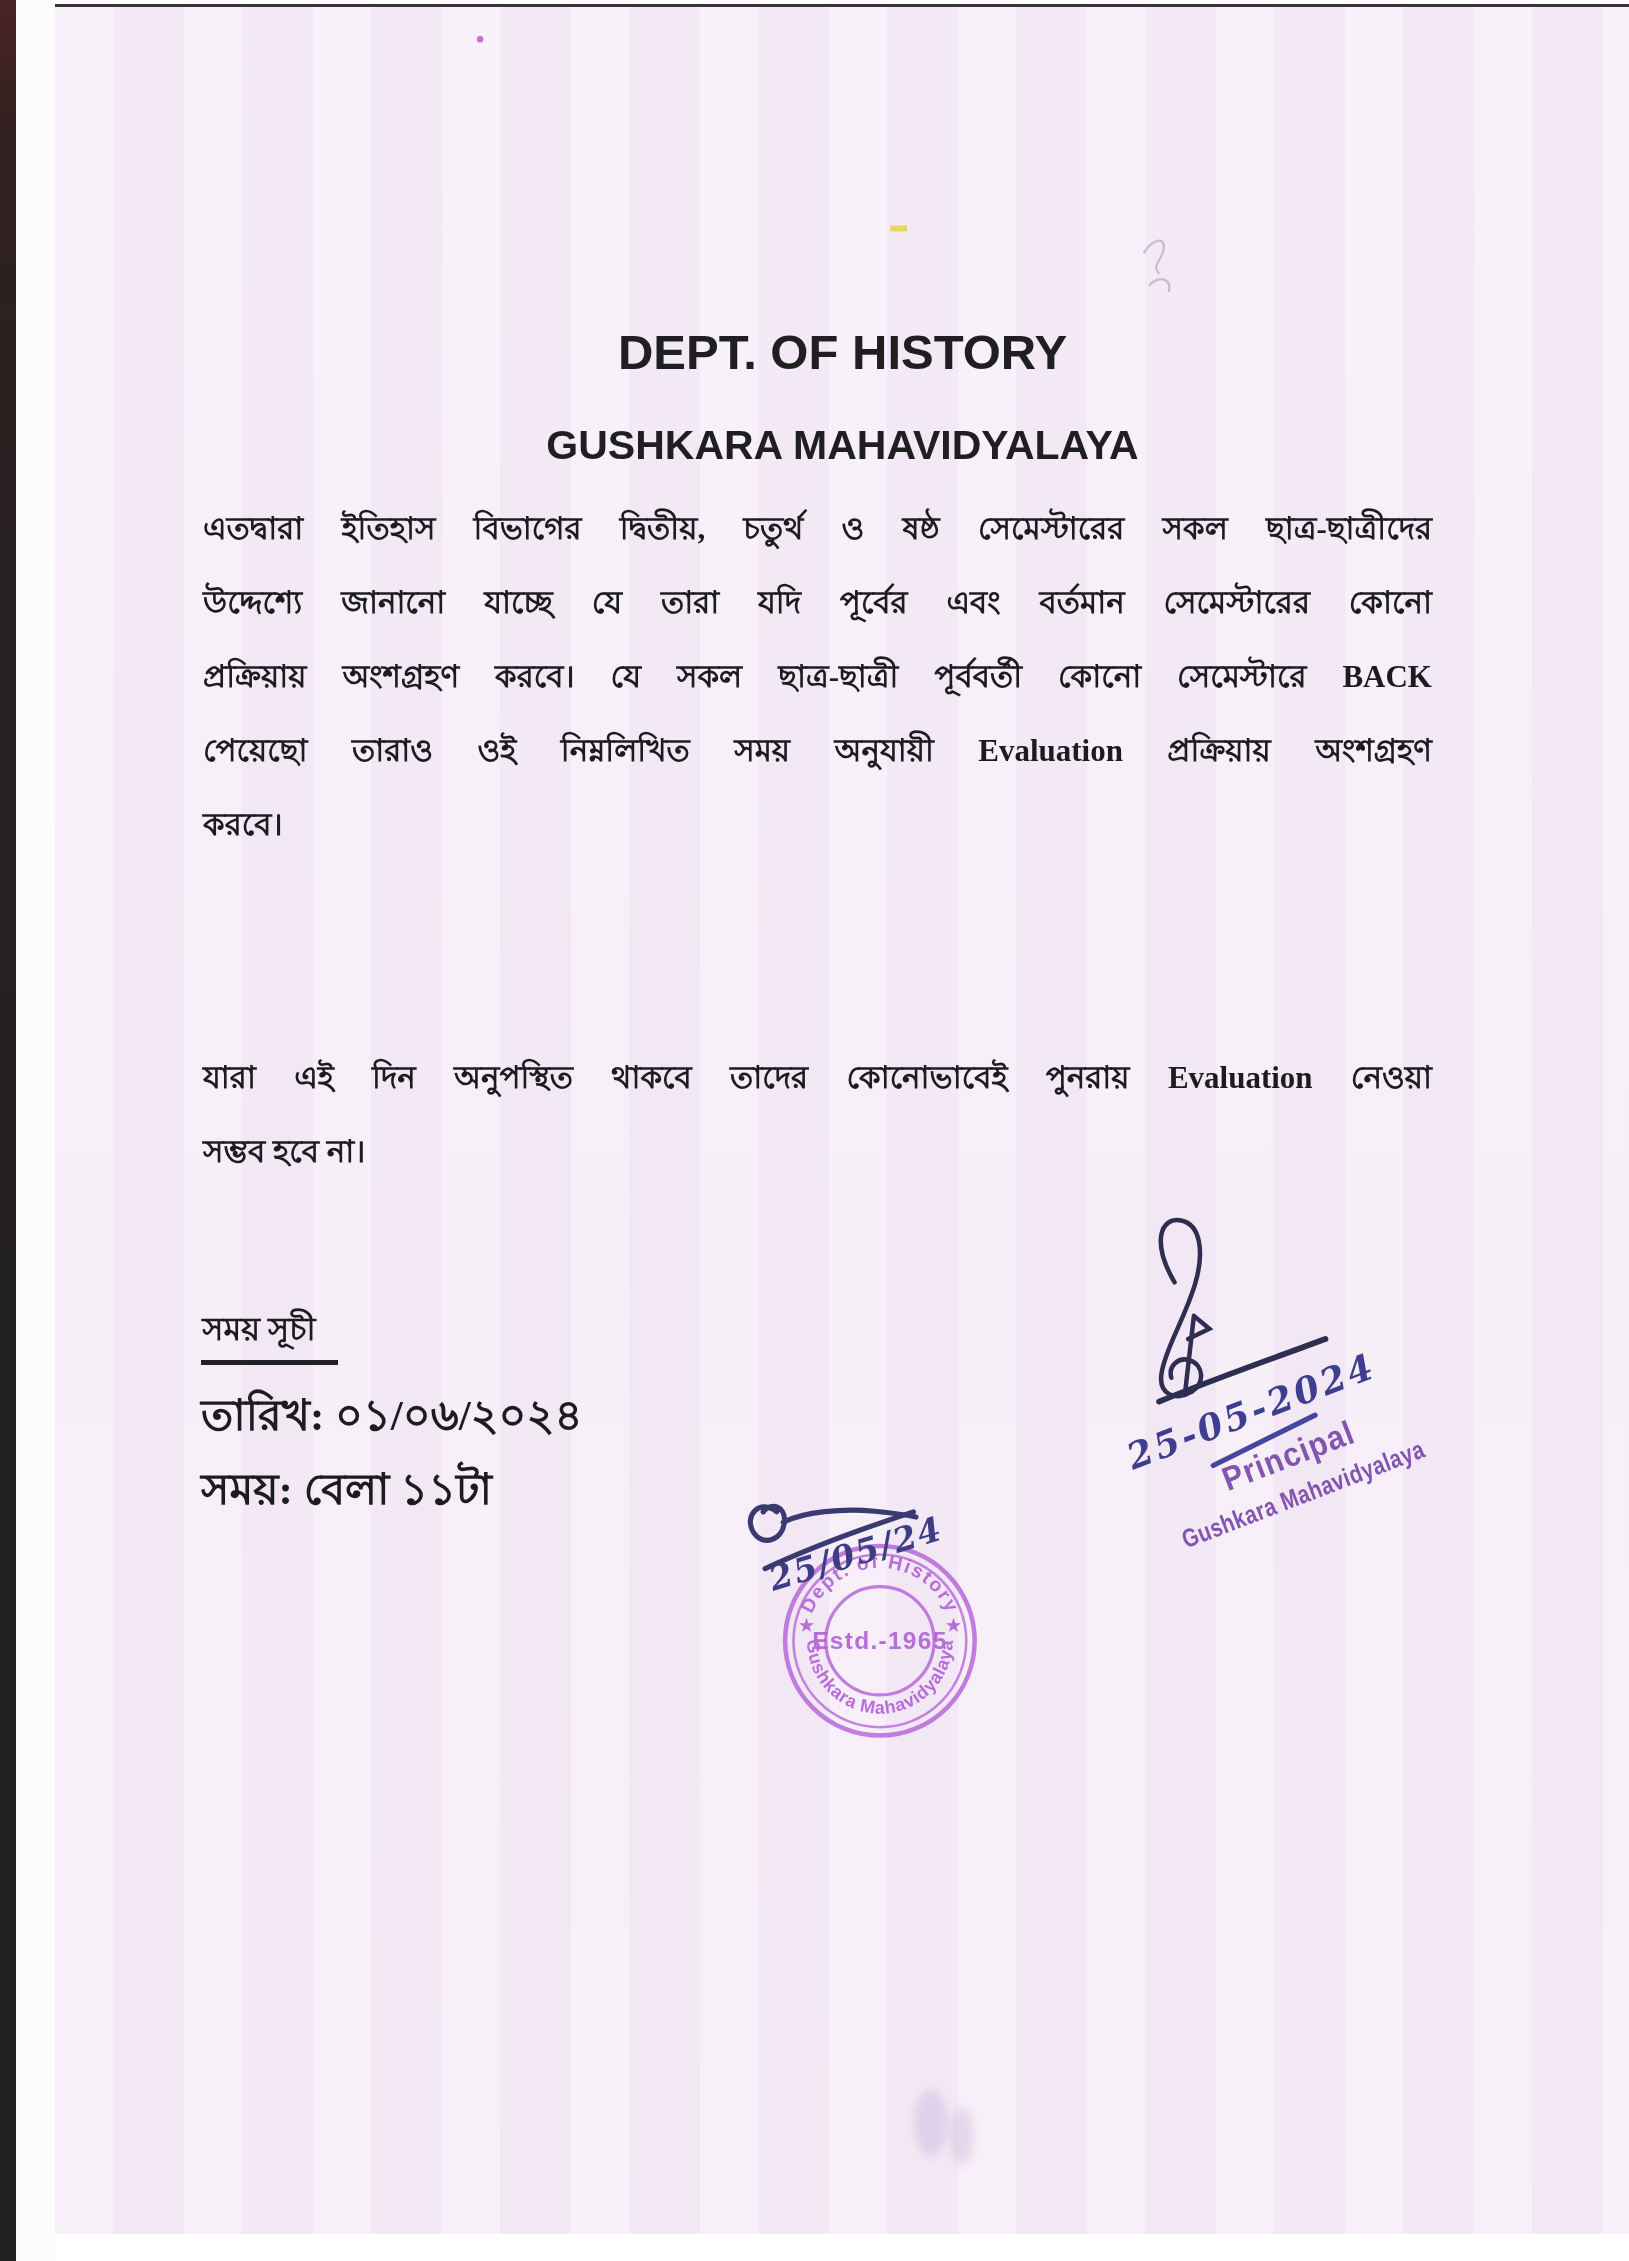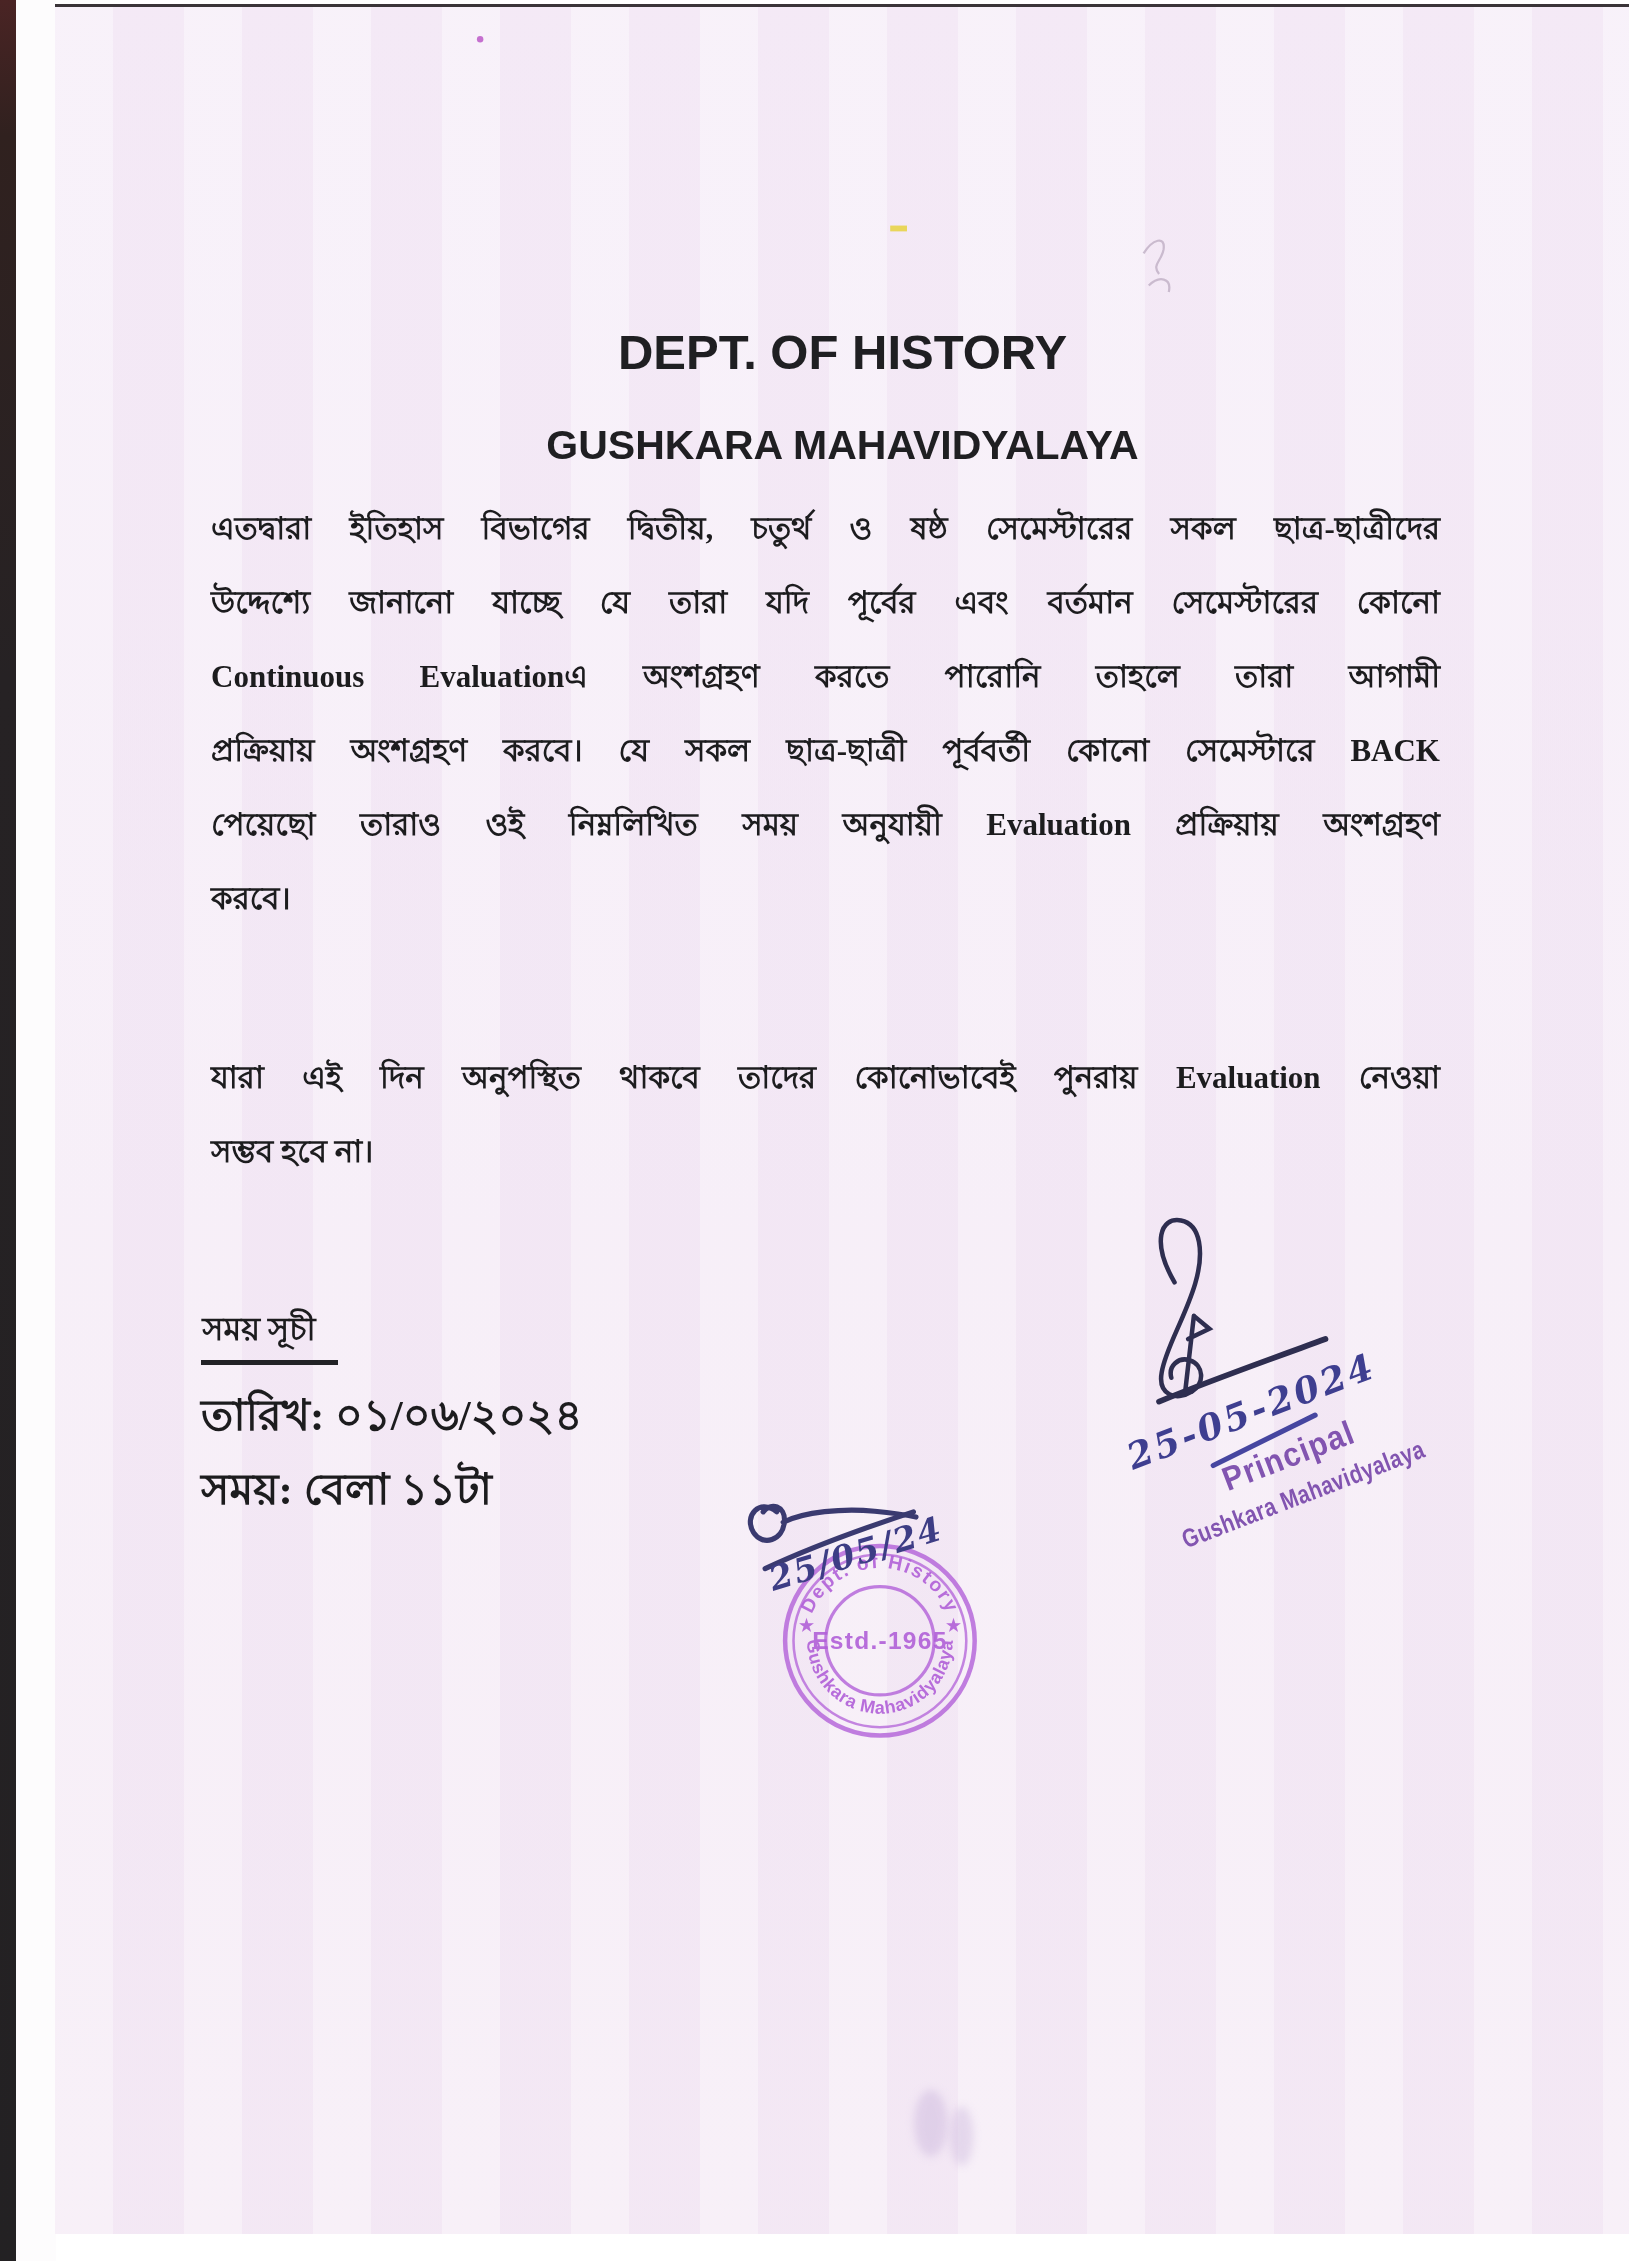--- a/index.html
+++ b/index.html
@@ -30,21 +30,21 @@
   .heading-wrap{position:absolute;left:0;width:100%;text-align:center;
     font-family:"Liberation Sans", sans-serif;font-weight:bold;color:#1f1f22;}
   .notice-title{top:208px;}
   .notice-title span{
     display:inline-block;font-size:62px;letter-spacing:0.6px;
     transform:scaleX(.9);
     border-bottom:8.4px solid #222226;padding:0 6.4px 5.2px 6.4px;
   }
   .dept-title{top:317px;font-size:49px;letter-spacing:0px;}
   .inst-title{top:415px;font-size:41px;}
-  .body-block{position:absolute;left:156px;width:1229px;color:#1c1c1e;}
+  .body-block{position:absolute;left:148px;width:1229px;color:#1c1c1e;}
   .body-block .bline{
     display:block;height:74px;line-height:74px;
     font-size:31px;font-weight:700;
     text-align:justify;text-align-last:justify;
     white-space:normal;overflow:visible;
   }
   .body-block .bline.last{text-align-last:left;}
   .para1{top:485px;}
   .para2{top:1034px;}
   .schedule{position:absolute;left:146px;top:1295px;color:#1c1c1e;font-weight:700;}
@@ -63,21 +63,20 @@
 <div class="gutter"></div>
 
 <div class="page">
 
   <div class="heading-wrap dept-title">DEPT. OF HISTORY</div>
   <div class="heading-wrap inst-title">GUSHKARA MAHAVIDYALAYA</div>
 
   <div class="body-block para1">
     <span class="bline">এতদ্বারা ইতিহাস বিভাগের দ্বিতীয়, চতুর্থ ও ষষ্ঠ সেমেস্টারের সকল ছাত্র-ছাত্রীদের</span>
     <span class="bline">উদ্দেশ্যে জানানো যাচ্ছে যে তারা যদি পূর্বের এবং বর্তমান সেমেস্টারের কোনো</span>
-    <span class="bline">Continuous Evaluationএ অংশগ্রহণ করতে পারোনি তাহলে তারা আগামী</span>
     <span class="bline">প্রক্রিয়ায় অংশগ্রহণ করবে। যে সকল ছাত্র-ছাত্রী পূর্ববর্তী কোনো সেমেস্টারে BACK</span>
     <span class="bline">পেয়েছো তারাও ওই নিম্নলিখিত সময় অনুযায়ী Evaluation প্রক্রিয়ায় অংশগ্রহণ</span>
     <span class="bline last">করবে।</span>
   </div>
 
   <div class="body-block para2">
     <span class="bline">যারা এই দিন অনুপস্থিত থাকবে তাদের কোনোভাবেই পুনরায় Evaluation নেওয়া</span>
     <span class="bline last">সম্ভব হবে না।</span>
   </div>
 

